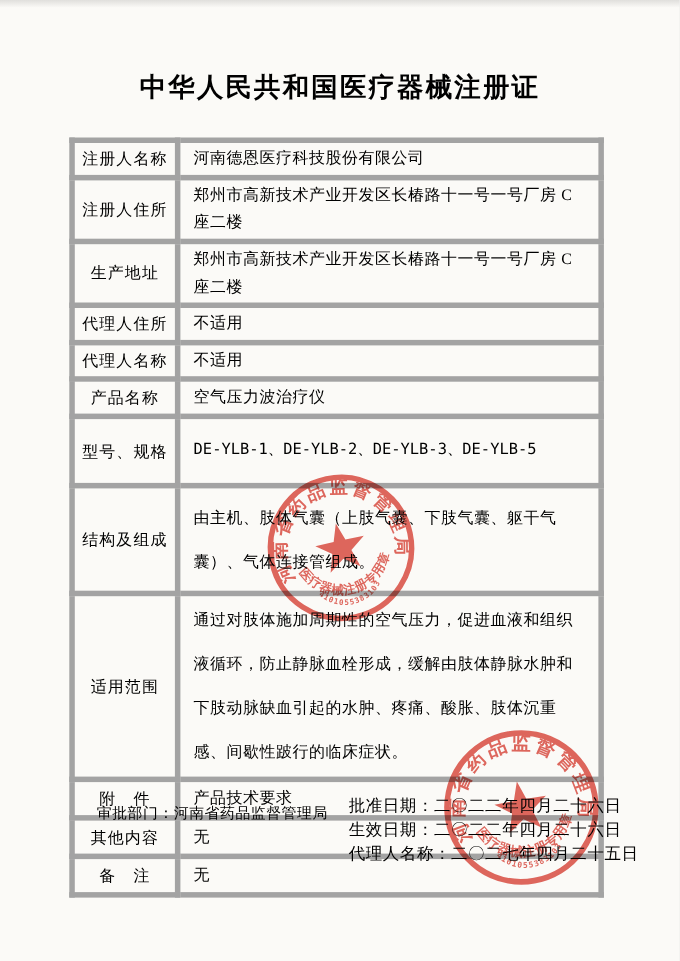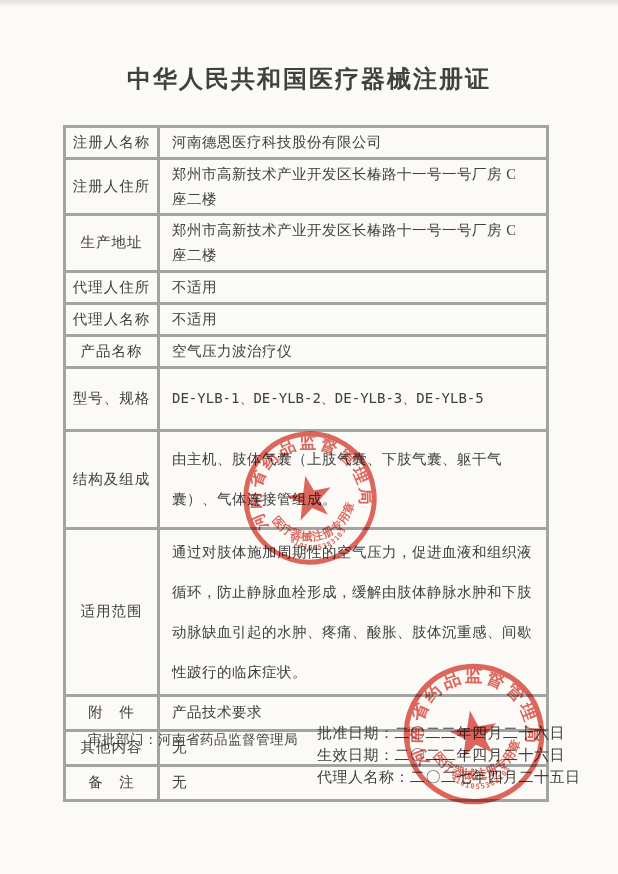--- a/index.html
+++ b/index.html
@@ -3,42 +3,42 @@
 <meta charset="utf-8">
 <style>
   html,body { margin:0; padding:0; background:#e9e8e6; }
   .page {
     position:relative;
     width:618px; height:874px;
     margin:0 auto;
     background:#fbfaf7;
     overflow:hidden;
     font-family:"Liberation Serif","DejaVu Serif",serif;
-    color:#404040;
+    color:#000000;
   }
   .scan-edge-top {
     position:absolute; top:0; left:0; width:100%; height:7px;
     background:linear-gradient(#c9c8c6,rgba(201,200,198,0));
     opacity:.55;
   }
   .doc-title {
     position:absolute; top:63px; left:0; width:100%;
     text-align:center;
     font-size:24px; font-weight:700; letter-spacing:2px;
   }
   .cert-line {
     position:absolute; top:101px; left:86px;
     font-size:15px; letter-spacing:1px;
   }
   .cert-line .num { font-family:"DejaVu Sans","Liberation Sans",sans-serif; font-size:14.5px; }
   table.regtable {
     position:absolute; top:125px; left:63px;
     width:486px; border-collapse:collapse; table-layout:fixed;
   }
-  table.regtable td { border:3px solid #a3a3a3; vertical-align:middle; }
+  table.regtable td { border:5px solid #a3a3a3; vertical-align:middle; }
   td.lbl {
     width:85px; text-align:center; padding:0 3px;
     font-size:14.5px; letter-spacing:1px;
   }
   td.val {
     padding:2px 12px; font-size:14.5px; letter-spacing:.5px; line-height:1.7;
   }
   td.val.tall { line-height:40px; }
   td.val.mono { font-family:"DejaVu Sans Mono","Liberation Mono",monospace; font-size:14px; letter-spacing:0;margin-top:40px; }
   tr.r32 { height:32px; }

